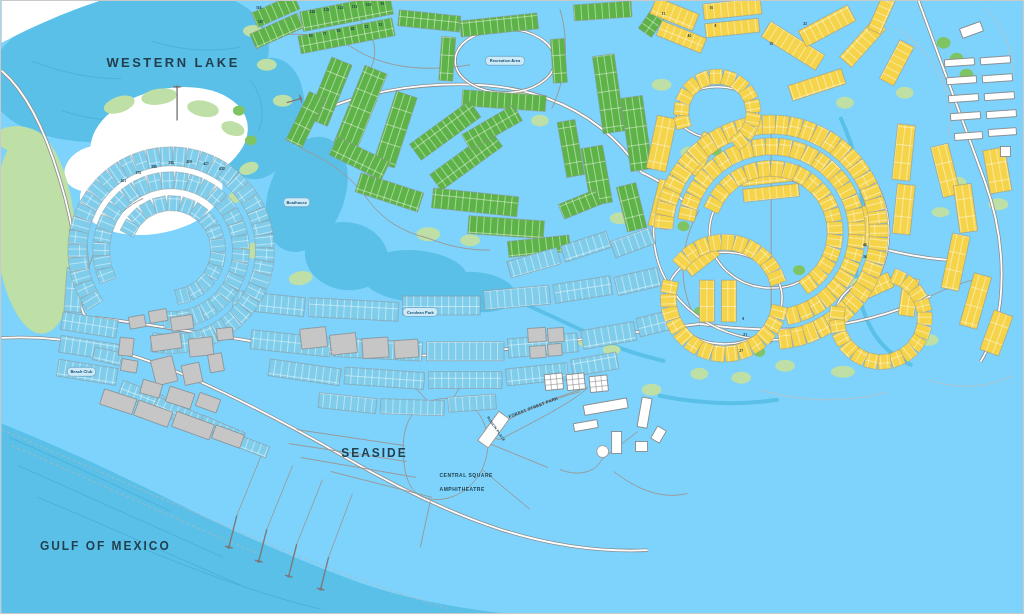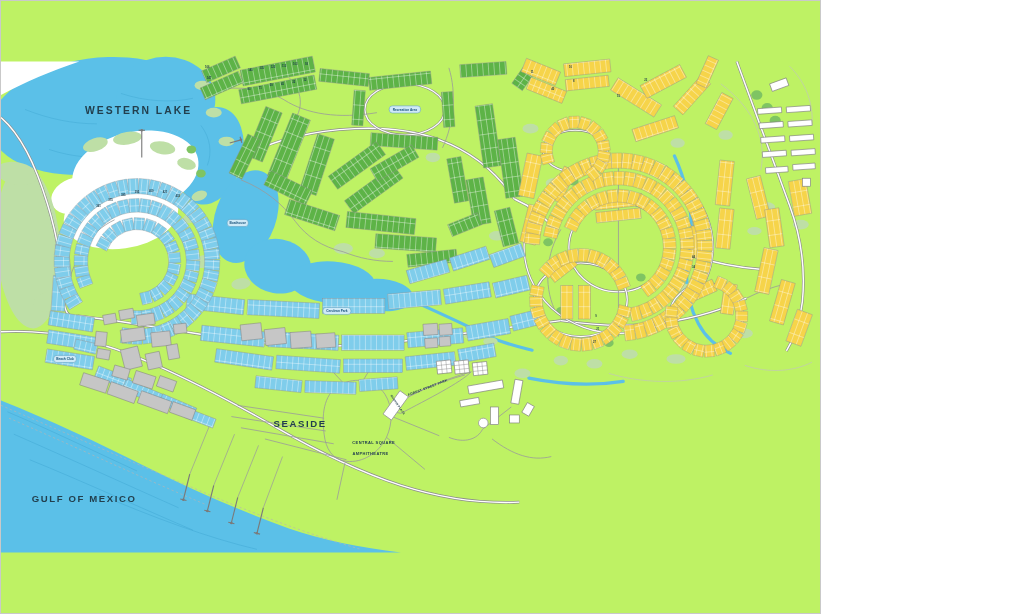--- a/index.html
+++ b/index.html
@@ -1,16 +1,16 @@
 <!DOCTYPE html>
 <html><head>
 <meta charset="utf-8">
 <style>
   html,body{margin:0;padding:0;background:#ffffff;}
-  .map-frame{position:relative;width:821px;height:614px;background:#bef264;
+  .map-frame{position:relative;width:1024px;height:614px;background:#7dd3fc;
     border:1px solid #c9c9c9;box-sizing:border-box;overflow:hidden;
     font-family:"Liberation Sans", sans-serif;}
   svg{display:block;width:100%;height:100%;}
   text{font-family:"Liberation Sans", sans-serif;}
 </style>
 </head>
 <body>
 
 <div class="map-frame">
   <svg id="map-svg" viewBox="0 0 1024 614" xmlns="http://www.w3.org/2000/svg">

